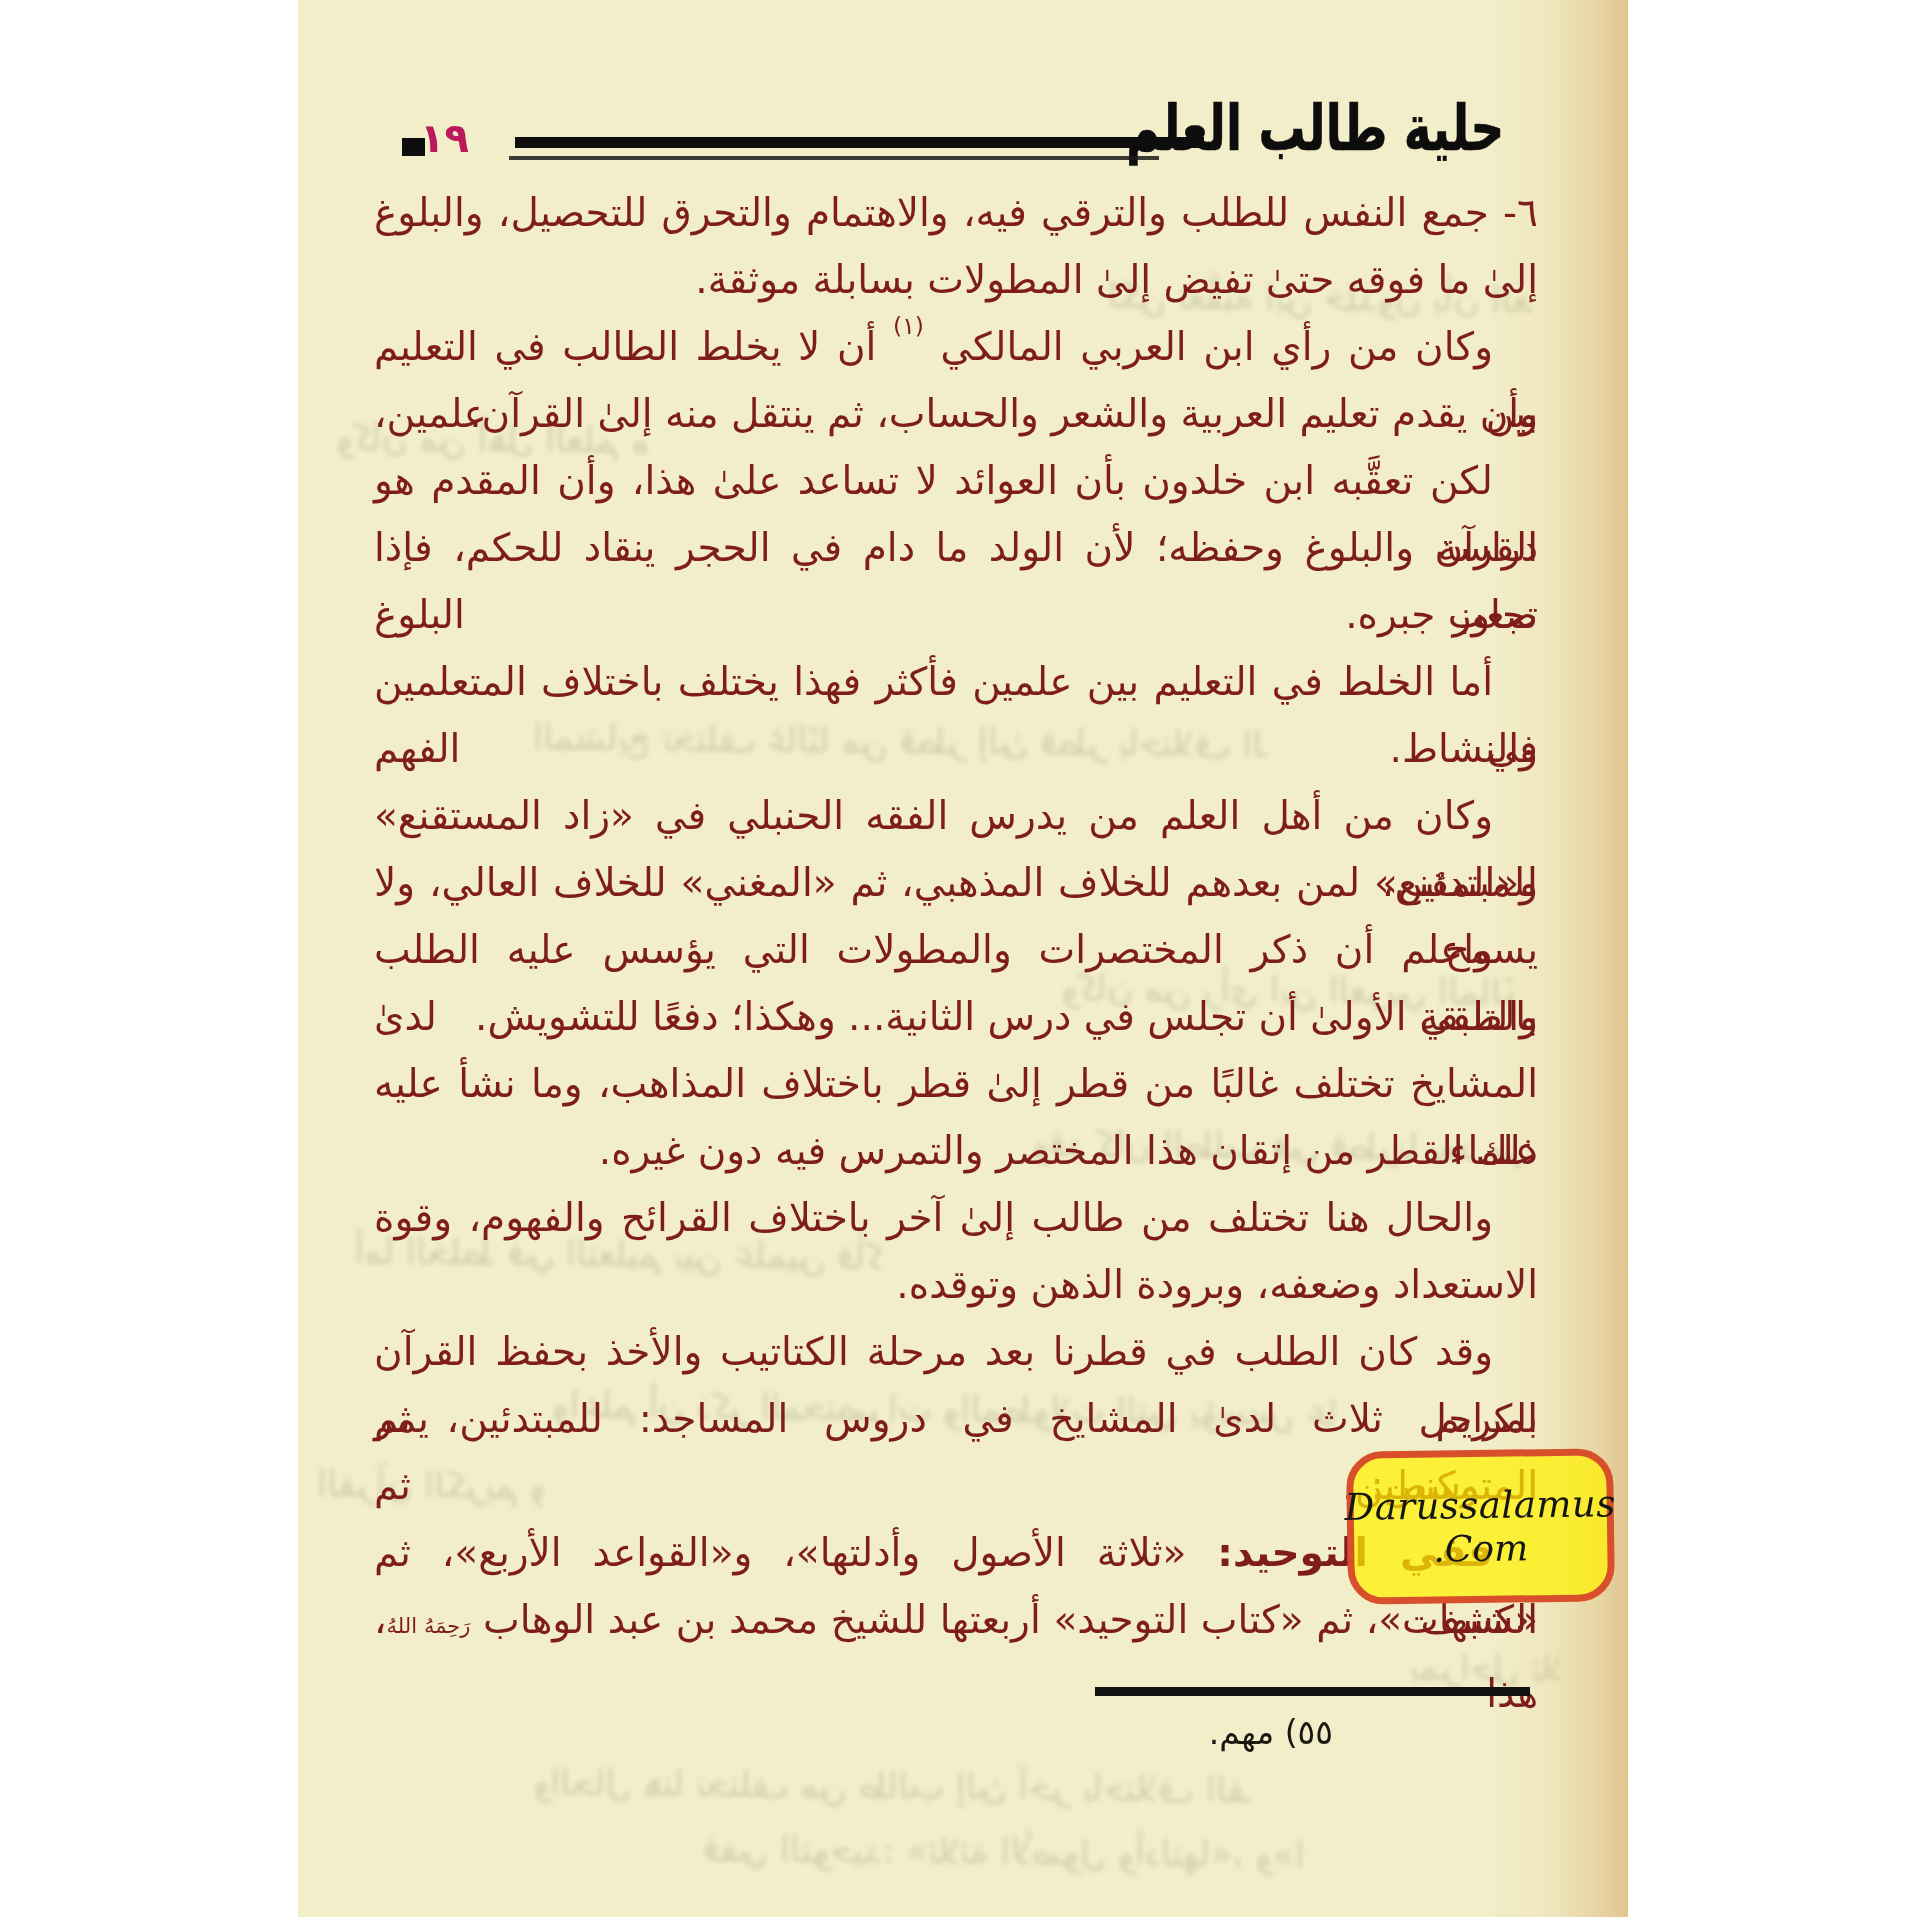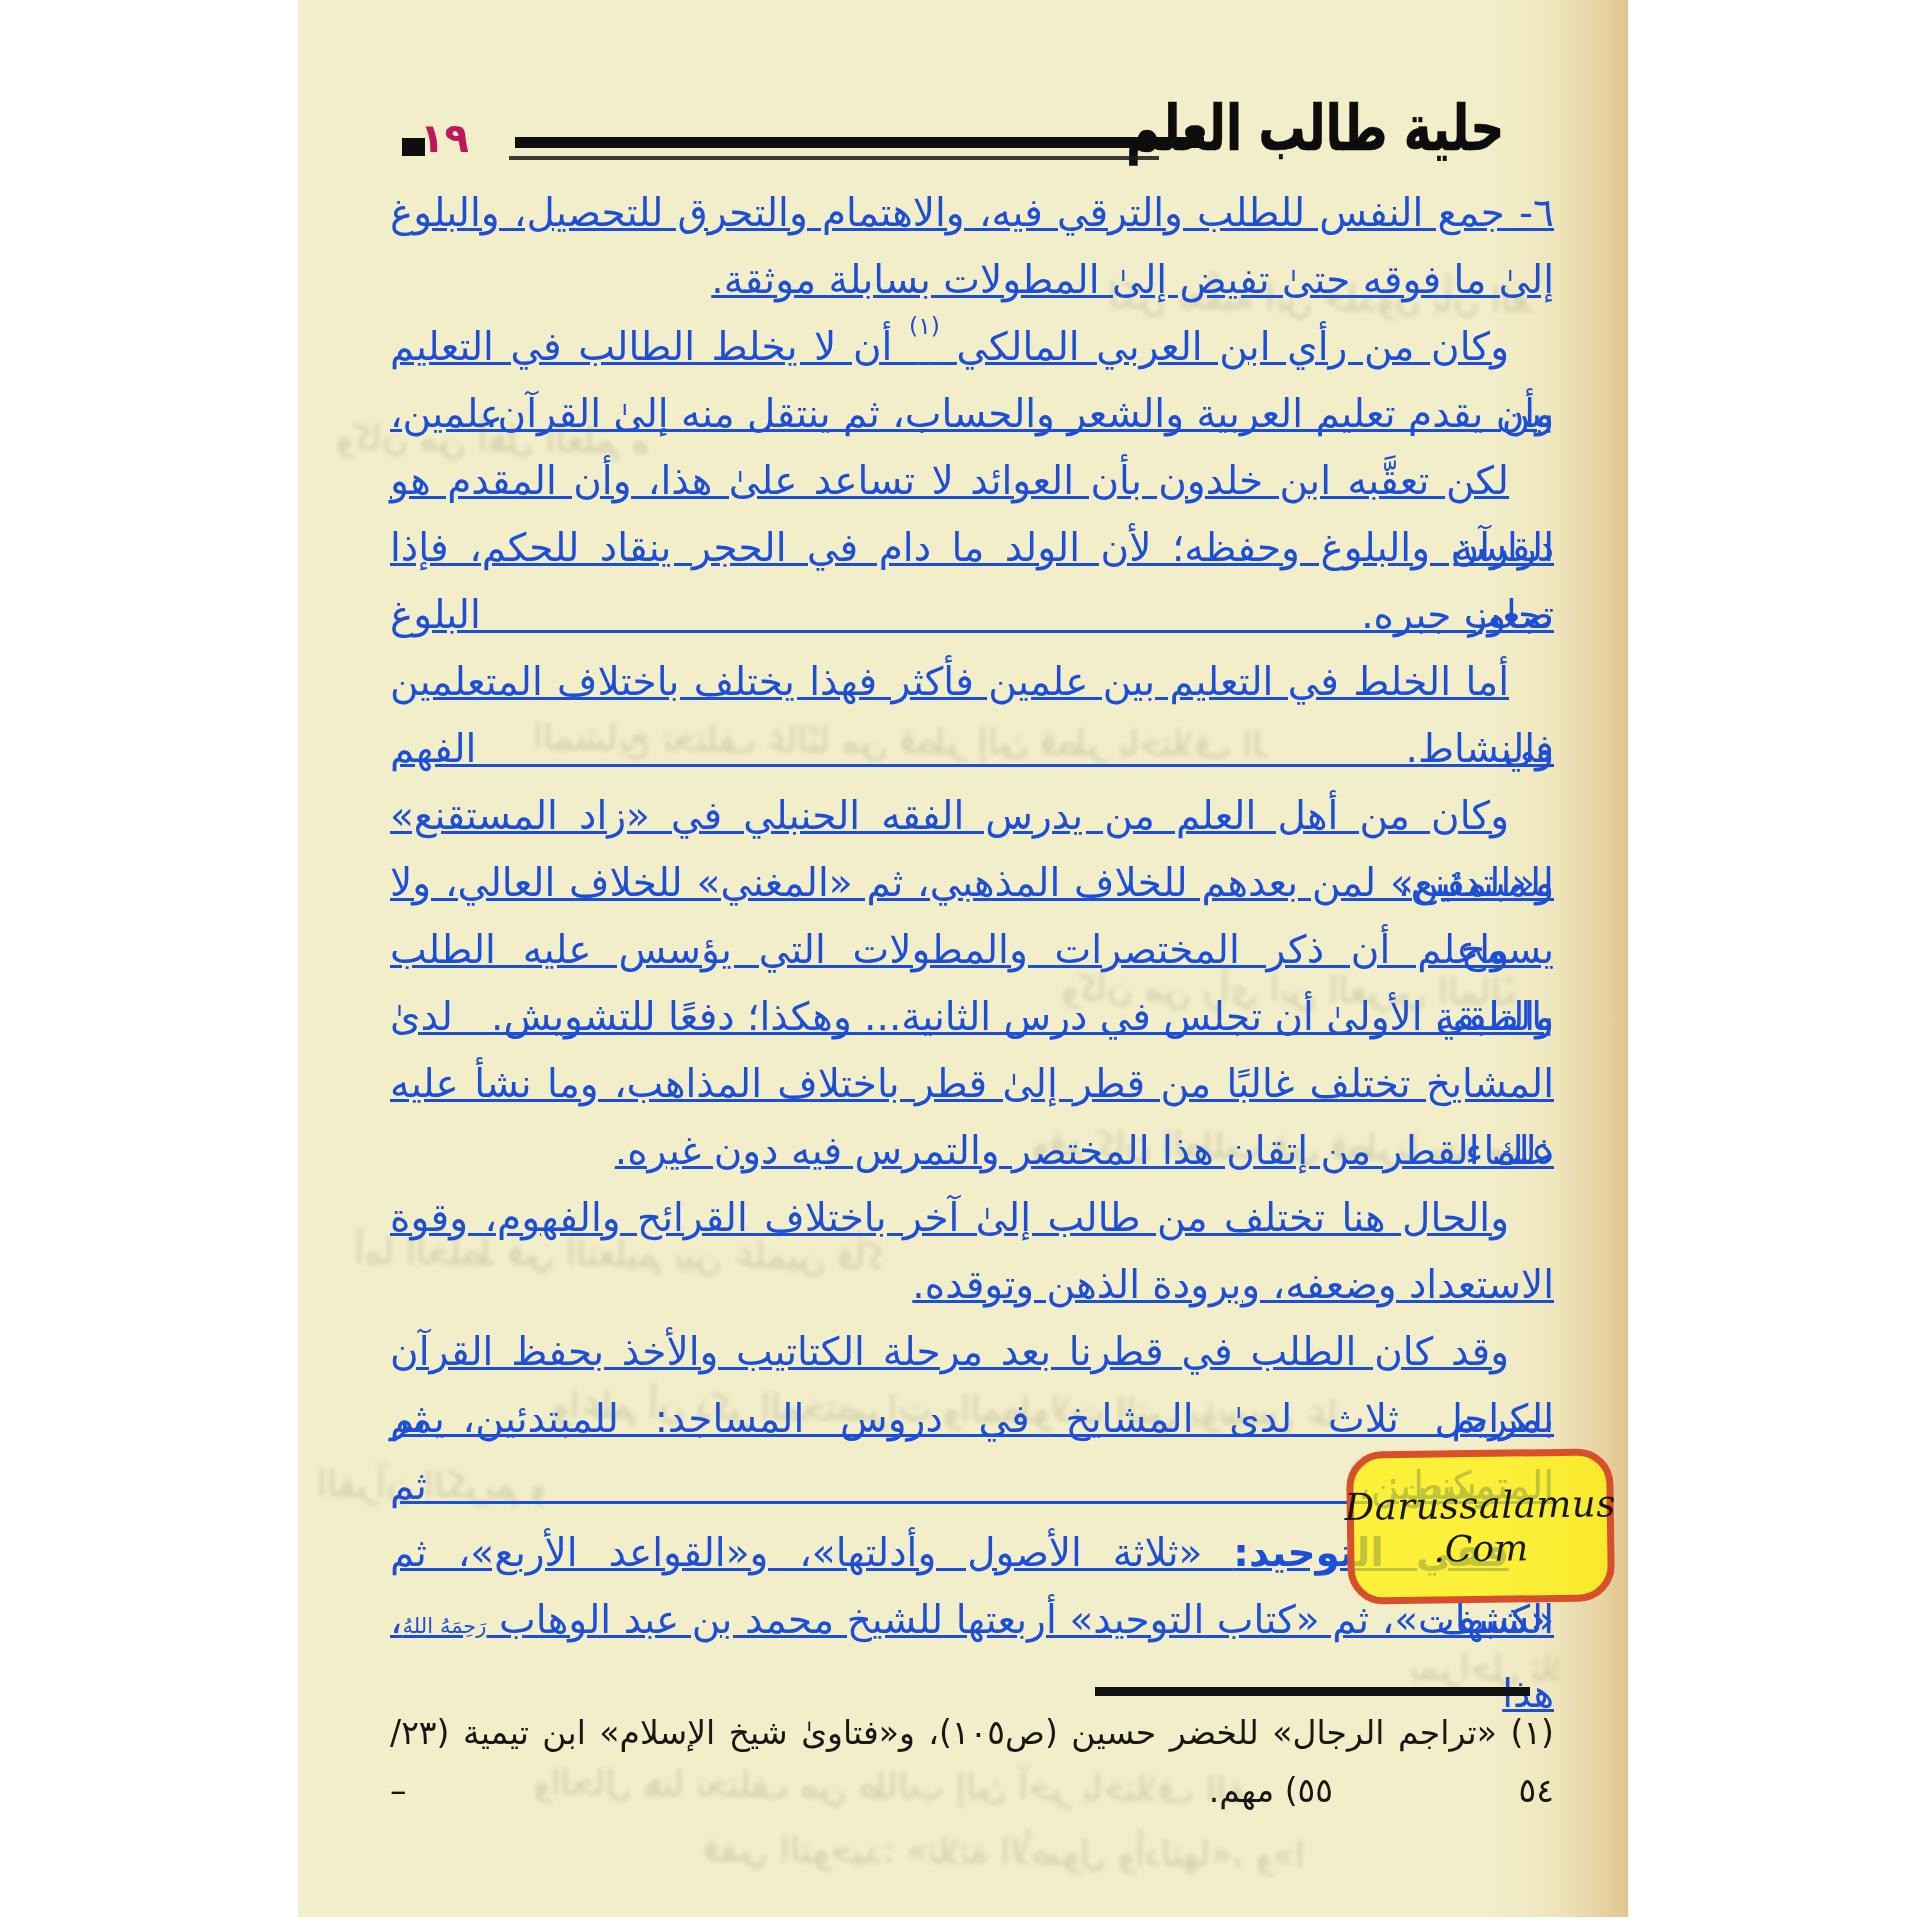--- a/index.html
+++ b/index.html
@@ -27,22 +27,22 @@
     font-size:51px;font-weight:bold;color:#0d0d0d;line-height:56px;
     transform:scale(0.92,1.25);transform-origin:top right;
     -webkit-text-stroke:0.5px #0d0d0d;
   }
   .hdr-rule{position:absolute;left:217px;top:137px;width:689px;height:11.3px;background:#0e0e0e;}
   .hdr-rule-echo{position:absolute;left:211px;top:156px;width:650px;height:3.8px;background:#1b1b1b;opacity:.85;}
   .pg-square{position:absolute;left:104px;top:138px;width:22.6px;height:18px;background:#0e0e0e;}
   .pg-num{position:absolute;left:122px;top:115px;font-size:40px;font-weight:bold;color:#be185d;line-height:47px;}
   
   .body-text{
-    position:absolute;left:92px;top:179px;width:1164px;z-index:2;
-    direction:rtl;font-size:39px;color:#1d4ed8;text-decoration:underline;
+    position:absolute;left:76px;top:179px;width:1164px;z-index:2;
+    direction:rtl;font-size:39px;color:#7f1d1d;
   }
   .bline{height:67px;line-height:67px;text-align:justify;text-align-last:justify;}
   .bline.end{text-align:left;text-align-last:right;}
   .bline.indent{text-indent:45px;}
   .sup{font-size:23.5px;vertical-align:26px;line-height:0;}
   .bold{font-weight:bold;}
   .rahimahu{font-size:21px;}
   
   .fn-sep{position:absolute;left:797px;top:1687px;width:435px;height:8.5px;background:#111;z-index:2;}
   .footnote{
@@ -115,21 +115,20 @@
       <div class="bline end"><span>الاستعداد وضعفه، وبرودة الذهن وتوقده.</span></div>
       <div class="bline full indent"><span>وقد كان الطلب في قطرنا بعد مرحلة الكتاتيب والأخذ بحفظ القرآن الكريم يمر</span></div>
       <div class="bline full"><span>بمراحل ثلاث لدىٰ المشايخ في دروس المساجد: للمبتدئين، ثم المتوسطين، ثم</span></div>
       <div class="bline end"><span>المتمكنين:</span></div>
       <div class="bline full indent"><span class="bold">ففي التوحيد:</span><span> «ثلاثة الأصول وأدلتها»، و«القواعد الأربع»، ثم «كشف</span></div>
       <div class="bline full"><span>الشبهات»، ثم «كتاب التوحيد» أربعتها للشيخ محمد بن عبد الوهاب </span><span class="rahimahu">رَحِمَهُ اللهُ</span><span>، هذا</span></div>
     </div>
 
   <div class="fn-sep"></div>
   <div class="footnote" id="footnote-lines">
-      <div class="fline full"><span>(١) «تراجم الرجال» للخضر حسين (ص١٠٥)، و«فتاوىٰ شيخ الإسلام» ابن تيمية (٢٣/ ٥٤ –</span></div>
       <div class="fline end" style="padding-right: 221px;"><span>٥٥) مهم.</span></div>
     </div>
 
   <div class="watermark">
     <div class="wm-line wm-1">Darussalamus</div>
     <div class="wm-line wm-2">.Com</div>
   </div>
 
 </div>
 

